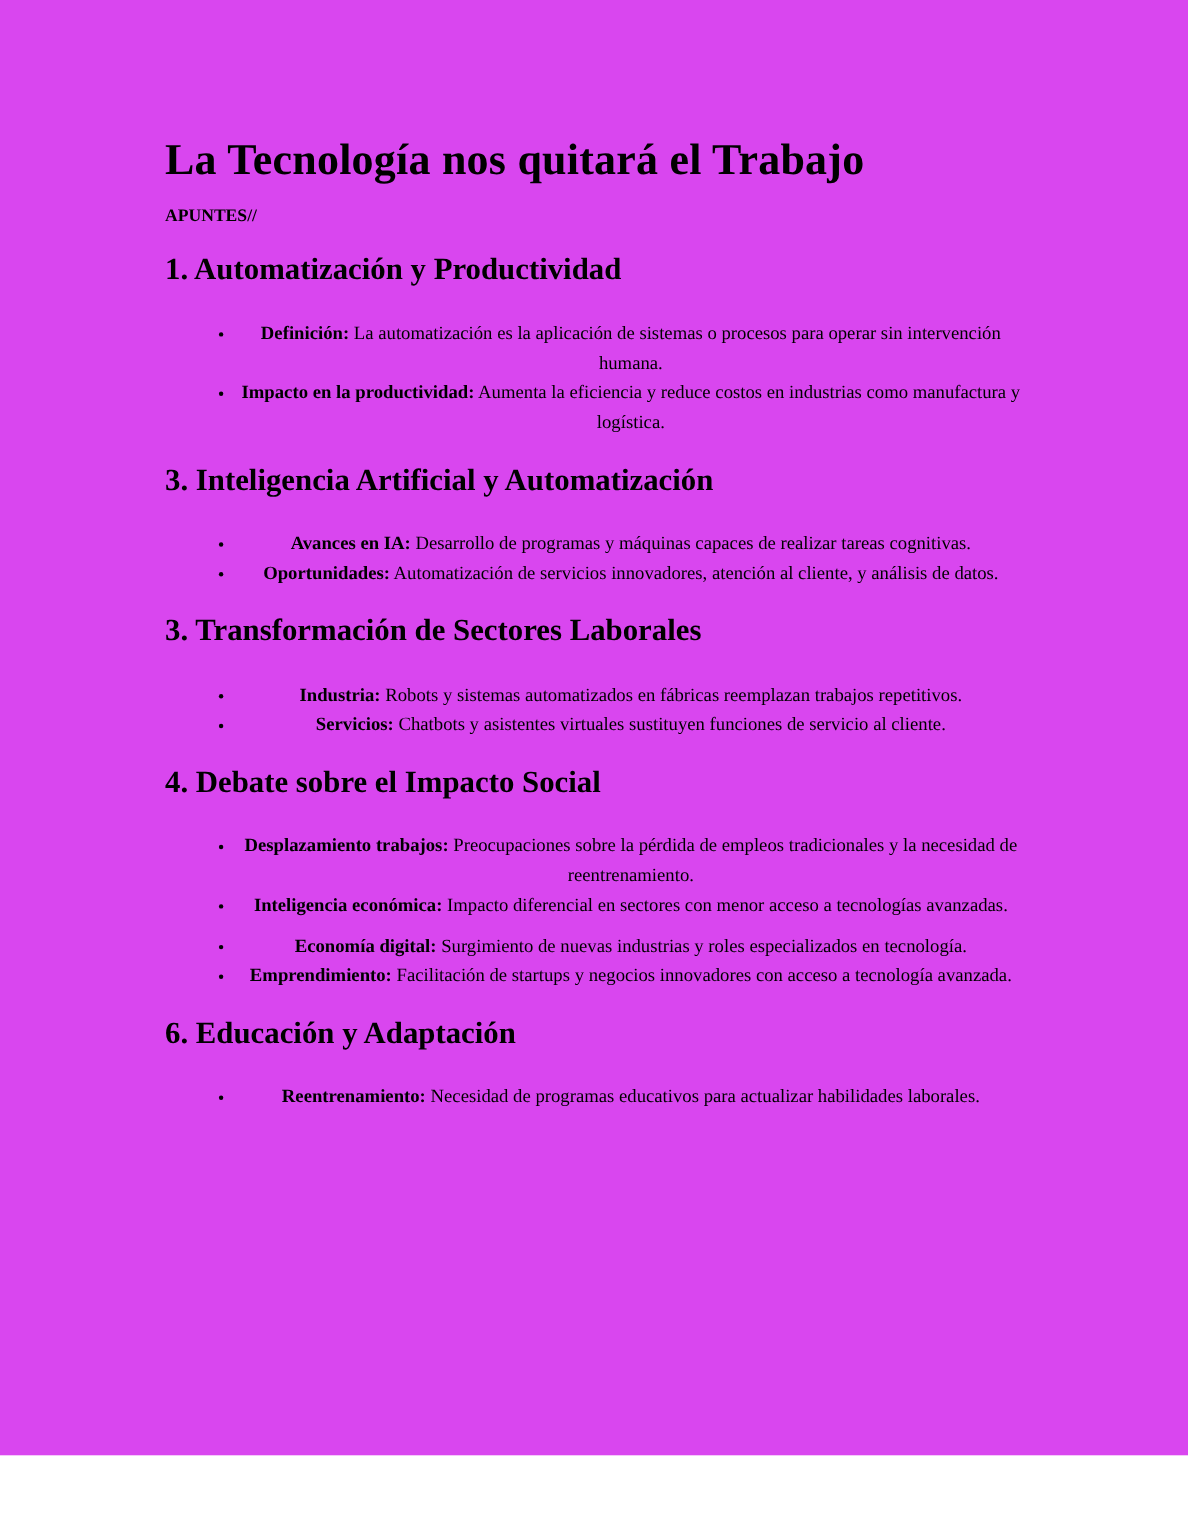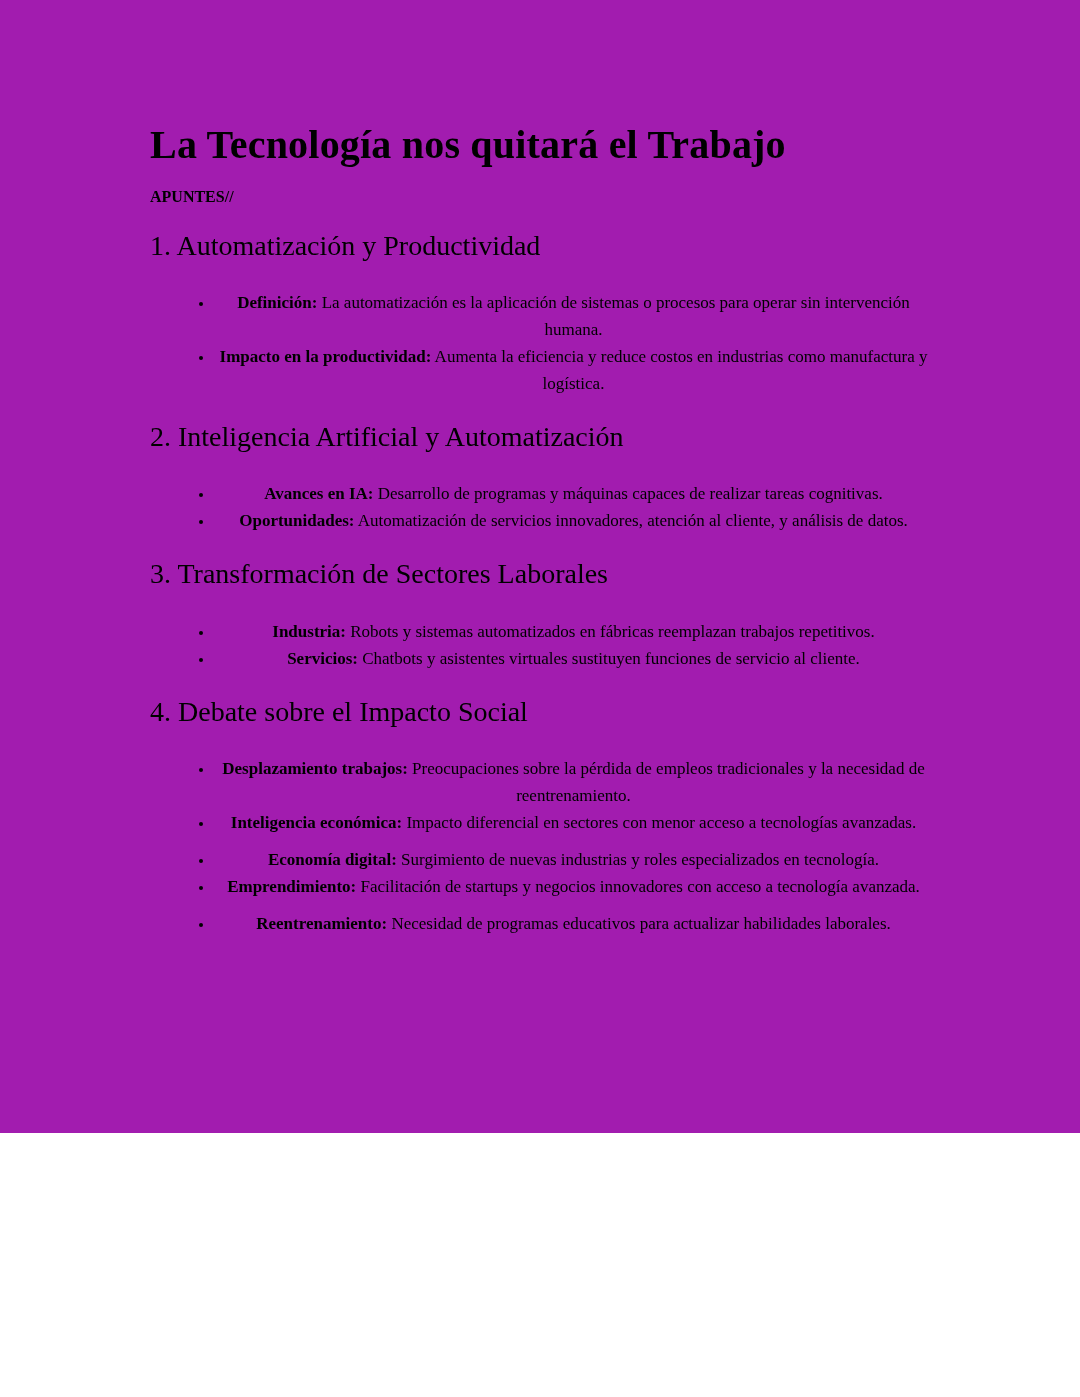--- a/index.html
+++ b/index.html
@@ -11,40 +11,40 @@
     width: 1080px;
     height: 1397px;
     color: #000000;
     font-family: "Liberation Serif", "DejaVu Serif", serif;
     -webkit-font-smoothing: antialiased;
     overflow: hidden;
   }
   .page {
     box-sizing: border-box;
     width: 1080px;
-    height: 1133px;
+    height: 1323px;
     padding: 122px 148px 40px 150px;
-    background: #a21caf;
+    background: #d946ef;
   }
   .doc-title {
     font-size: 40px;
     line-height: 1.15;
     font-weight: bold;
     margin: 0 0 20px 0;
     letter-spacing: 0.2px;
   }
   .doc-subtitle {
     font-size: 16px;
     font-weight: bold;
     margin: 0 0 14px 0;
   }
   .section-heading {
     font-size: 28px;
     line-height: 1.15;
-    font-weight: normal;
+    font-weight: bold;
     margin: 24px 0 27px 0;
   }
   .bullet-list {
     margin: 0 0 10px 0;
     padding: 0 0 0 64px;
     font-size: 17px;
     line-height: 27px;
     list-style: disc outside;
   }
   .bullet-list li {
@@ -62,36 +62,37 @@
   <h1 class="doc-title">La Tecnología nos quitará el Trabajo</h1>
 
   <p class="doc-subtitle">APUNTES//</p>
 
   <div>
       <h2 class="section-heading">1. Automatización y Productividad</h2>
       <ul class="bullet-list">
         <li><strong>Definición:</strong><span> La automatización es la aplicación de sistemas o procesos para operar sin intervención humana.</span></li>
         <li><strong>Impacto en la productividad:</strong><span> Aumenta la eficiencia y reduce costos en industrias como manufactura y logística.</span></li>
       </ul>
-      <h2 class="section-heading">2. Inteligencia Artificial y Automatización</h2>
+      <h2 class="section-heading">3. Inteligencia Artificial y Automatización</h2>
       <ul class="bullet-list">
         <li><strong>Avances en IA:</strong><span> Desarrollo de programas y máquinas capaces de realizar tareas cognitivas.</span></li>
         <li><strong>Oportunidades:</strong><span> Automatización de servicios innovadores, atención al cliente, y análisis de datos.</span></li>
       </ul>
       <h2 class="section-heading">3. Transformación de Sectores Laborales</h2>
       <ul class="bullet-list">
         <li><strong>Industria:</strong><span> Robots y sistemas automatizados en fábricas reemplazan trabajos repetitivos.</span></li>
         <li><strong>Servicios:</strong><span> Chatbots y asistentes virtuales sustituyen funciones de servicio al cliente.</span></li>
       </ul>
       <h2 class="section-heading">4. Debate sobre el Impacto Social</h2>
       <ul class="bullet-list">
         <li><strong>Desplazamiento trabajos:</strong><span> Preocupaciones sobre la pérdida de empleos tradicionales y la necesidad de reentrenamiento.</span></li>
         <li><strong>Inteligencia económica:</strong><span> Impacto diferencial en sectores con menor acceso a tecnologías avanzadas.</span></li>
       </ul>
       <ul class="bullet-list">
         <li><strong>Economía digital:</strong><span> Surgimiento de nuevas industrias y roles especializados en tecnología.</span></li>
         <li><strong>Emprendimiento:</strong><span> Facilitación de startups y negocios innovadores con acceso a tecnología avanzada.</span></li>
       </ul>
+      <h2 class="section-heading">6. Educación y Adaptación</h2>
       <ul class="bullet-list">
         <li><strong>Reentrenamiento:</strong><span> Necesidad de programas educativos para actualizar habilidades laborales.</span></li>
       </ul>
     </div>
 </div>
 
 </body></html>

